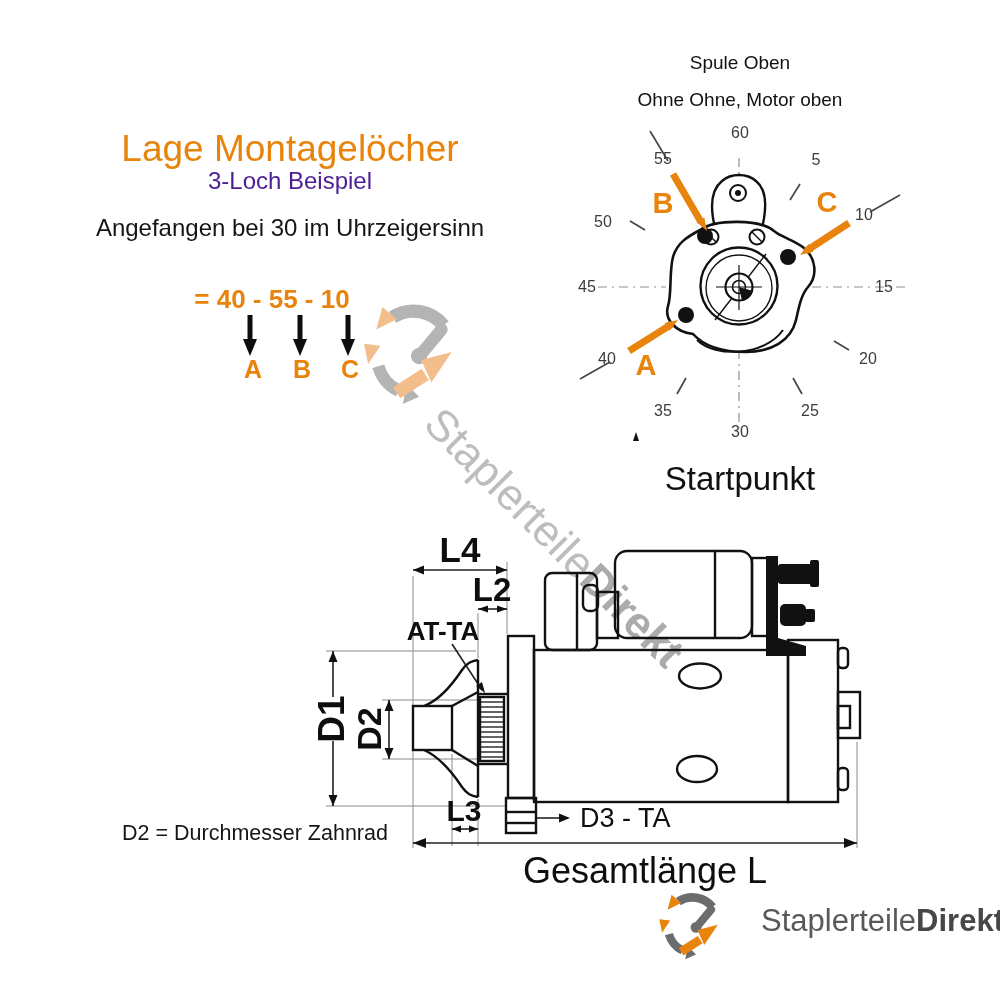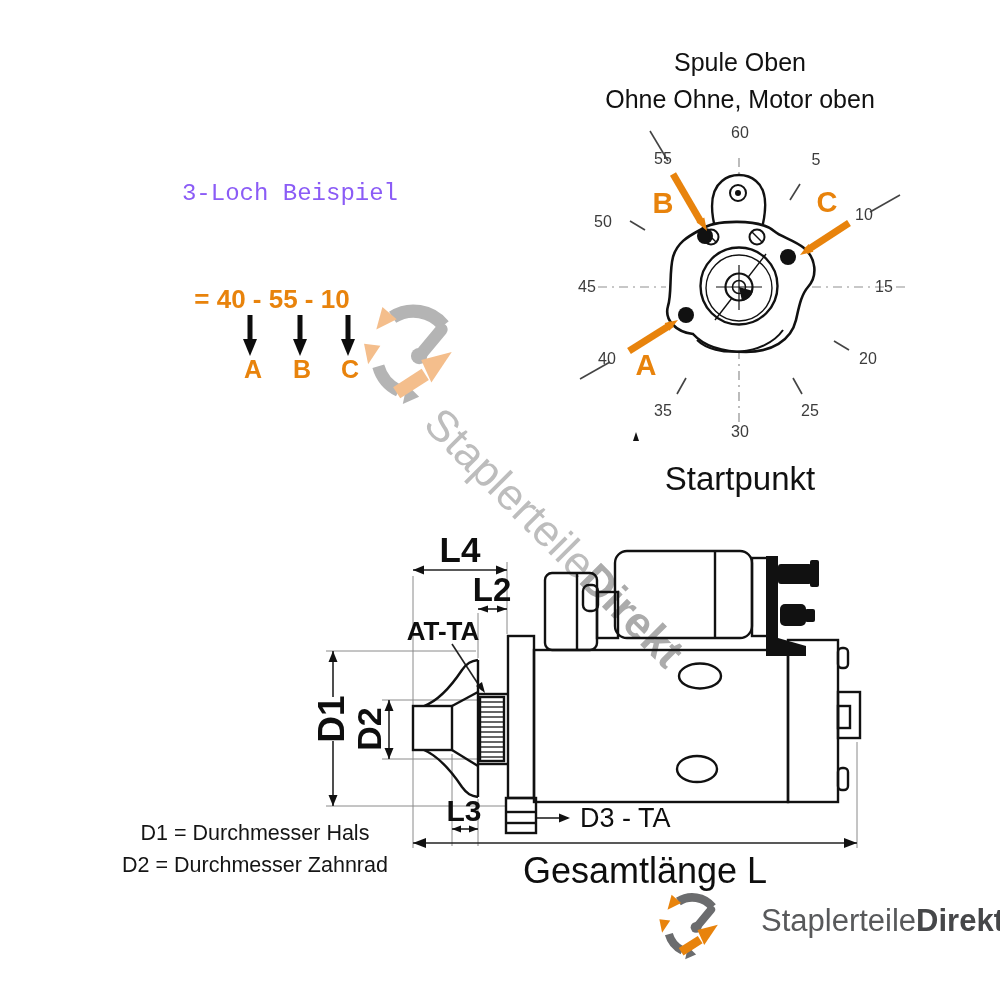--- a/index.html
+++ b/index.html
@@ -2,27 +2,27 @@
 <html><head>
 <meta charset="utf-8">
 <style>
   html,body{margin:0;padding:0;background:#fff;}
   .canvas{position:relative;width:1000px;height:1000px;background:#ffffff;overflow:hidden;
           font-family:"Liberation Sans",sans-serif;color:#111;}
   .abs{position:absolute;}
 
   
   .intro-title{left:40px;top:128px;width:500px;text-align:center;font-size:37px;color:#E8830C;}
-  .intro-sub1{left:40px;top:180px;width:500px;text-align:center;font-size:24px;color:#8b5cf6;font-family:Liberation Mono, monospace;}
+  .intro-sub1{left:40px;top:167px;width:500px;text-align:center;font-size:24px;color:#4c1d95;}
   .intro-sub2{left:40px;top:214px;width:500px;text-align:center;font-size:24px;color:#151515;}
   .intro-formula{left:122px;top:284px;width:300px;text-align:center;font-size:26px;color:#E8830C;font-weight:700;}
   .abc-label{font-size:25px;font-weight:700;color:#E8830C;}
 
   
-  .clock-head{left:540px;top:44px;width:400px;text-align:center;font-size:25px;line-height:37px;color:#111;}
+  .clock-head{left:540px;top:44px;width:400px;text-align:center;font-size:19px;line-height:37px;color:#111;}
   .clock-caption{left:560px;top:460px;width:360px;text-align:center;font-size:33px;color:#111;}
 
   
   .legend{left:100px;top:818px;width:310px;text-align:center;font-size:21.5px;line-height:31.5px;color:#151515;}
 
   
   .wm-text{left:450px;top:398px;transform:rotate(45deg);transform-origin:left top;
            font-size:44px;white-space:nowrap;pointer-events:none;}
   .wm-text .wm1{color:#bdbdbd;}
   .wm-text .wm2{color:#ababab;font-weight:700;}
@@ -54,21 +54,23 @@
       <polygon points="2,40 18,42 6,60" fill="#f4be8c"></polygon>
       <path d="M16,62 A38,38 0 0 0 36,86" stroke="#b4b4b4" stroke-width="12" fill="none"></path>
       <polygon points="40,99 56,92 44,80" fill="#b4b4b4"></polygon>
       <path d="M34,88 L62,70" stroke="#f4be8c" stroke-width="13" fill="none"></path>
       <polygon points="88,48 58,56 68,78" fill="#f4be8c"></polygon>
     </g>
   </svg>
 
   <div class="abs wm-text"><span class="wm1">Staplerteile</span><span class="wm2">Direkt</span></div>
 
+  <div class="abs intro-title">Lage Montagelöcher</div>
   <div class="abs intro-sub1">3-Loch Beispiel</div>
+  <div class="abs intro-sub2">Angefangen bei 30 im Uhrzeigersinn</div>
   <div class="abs intro-formula">= 40 - 55 - 10</div>
 
   <svg class="abs" style="left:230px;top:312px;width:140px;height:46px;" viewBox="0 0 140 46">
     <g stroke="#0d0d0d" stroke-width="5">
       <line x1="20" y1="3" x2="20" y2="29"></line>
       <line x1="70" y1="3" x2="70" y2="29"></line>
       <line x1="118" y1="3" x2="118" y2="29"></line>
     </g>
     <polygon points="20,44 13,27 27,27" fill="#0d0d0d"></polygon>
     <polygon points="70,44 63,27 77,27" fill="#0d0d0d"></polygon>
@@ -276,21 +278,20 @@
     <text class="dimtxt" x="492" y="601" font-size="33" text-anchor="middle">L2</text>
     <text class="dimtxt" x="443" y="640" font-size="26" text-anchor="middle">AT-TA</text>
     <text class="dimtxt" font-size="37" text-anchor="middle" transform="translate(344,719) rotate(-90)">D1</text>
     <text class="dimtxt" font-size="34" text-anchor="middle" transform="translate(381,729) rotate(-90)">D2</text>
     <text class="dimtxt" x="464" y="821" font-size="30" text-anchor="middle">L3</text>
     <text x="580" y="827" font-size="27" fill="#0e0e0e">D3 - TA</text>
     <text x="645" y="883" font-size="36" fill="#0e0e0e" text-anchor="middle">Gesamtlänge L</text>
   </svg>
 
   <div class="abs legend">
-    <div>D1 = Durchmesser Hals</div>
     <div>D2 = Durchmesser Zahnrad</div>
   </div>
 
   <svg class="abs" style="left:658px;top:892px;width:68px;height:68px;" viewBox="0 0 100 100">
     <g>
       <path d="M30,14 A38,38 0 0 1 80,22" stroke="#6b6c6e" stroke-width="13" fill="none"></path>
       <path d="M78,26 L58,50" stroke="#6b6c6e" stroke-width="12" fill="none" stroke-linecap="round"></path>
       <circle cx="56" cy="52" r="8" fill="#6b6c6e"></circle>
       <polygon points="20,4 34,16 14,26" fill="#E8830C"></polygon>
       <polygon points="2,40 18,42 6,60" fill="#E8830C"></polygon>

